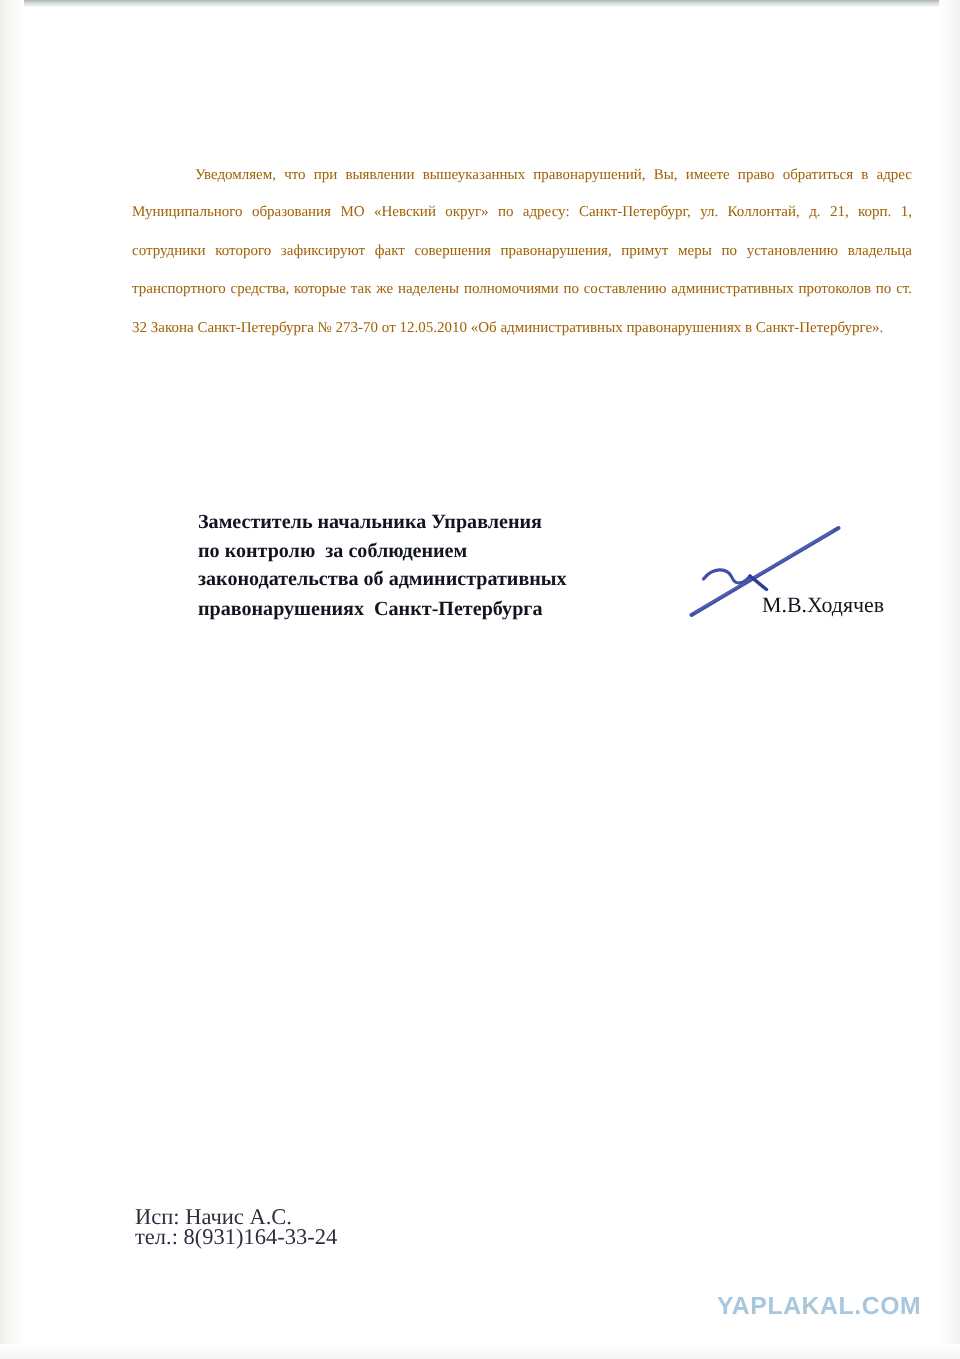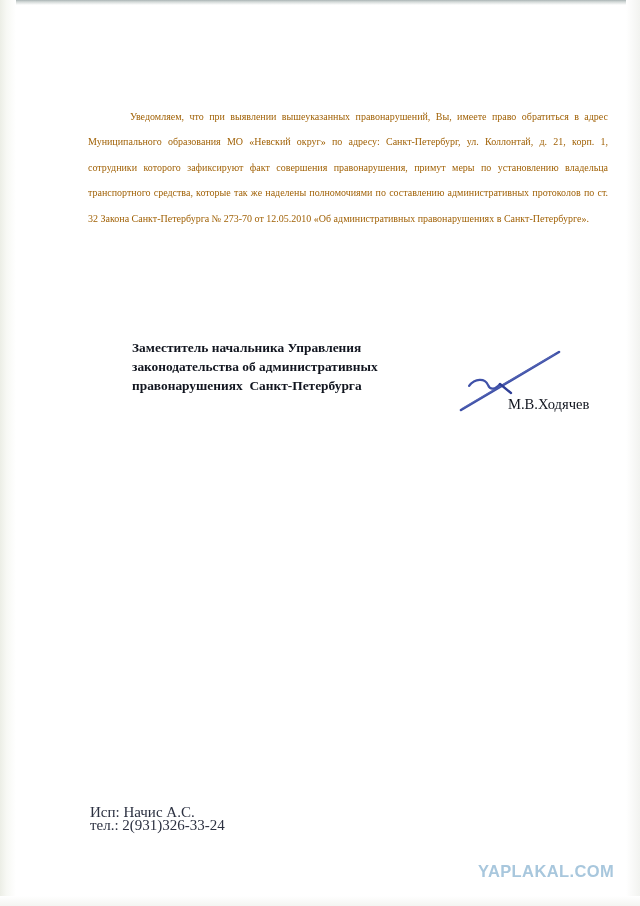--- a/index.html
+++ b/index.html
@@ -115,33 +115,34 @@
 
   <div id="edge-top"></div>
   <div id="edge-left"></div>
   <div id="edge-right"></div>
   <div id="edge-bottom"></div>
 
   <p id="body-paragraph">Уведомляем,  что при выявлении вышеуказанных правонарушений, Вы, имеете право обратиться в адрес Муниципального образования МО «Невский округ» по адресу: Санкт-Петербург, ул. Коллонтай, д. 21, корп. 1,  сотрудники которого зафиксируют факт совершения правонарушения, примут меры по установлению  владельца транспортного средства, которые так же наделены полномочиями   по составлению административных протоколов по ст. 32 Закона Санкт-Петербурга  №  273-70  от  12.05.2010  «Об административных правонарушениях в Санкт-Петербурге».</p>
 
   <div id="signature-block">
     <div class="sig-line">Заместитель начальника Управления</div>
+    <div class="sig-line">по контролю  за соблюдением</div>
     <div class="sig-line">законодательства об административных</div>
     <div class="sig-line">правонарушениях  Санкт-Петербурга</div>
   </div>
 
   <svg id="signature-mark" viewBox="0 0 120 68">
     <path d="M6 62 L104 4" stroke="#3f51a8" stroke-width="2.6" fill="none" stroke-linecap="round"></path>
     <path d="M8 60 L100 6" stroke="#5b6bb8" stroke-width="1.1" fill="none" stroke-linecap="round" opacity="0.7"></path>
     <path d="M14 38 C20 30, 30 30, 33 37 C35 42, 40 42, 45 36" stroke="#3f51a8" stroke-width="2.1" fill="none" stroke-linecap="round" stroke-linejoin="round"></path>
     <path d="M45 36 L56 45" stroke="#2f3f96" stroke-width="2.3" fill="none" stroke-linecap="round"></path>
   </svg>
 
   <div id="signer-name">М.В.Ходячев</div>
 
   <div id="executor-note">
     <div class="note-line">Исп: Начис А.С.</div>
-    <div class="note-line">тел.: 2(931)326-33-24</div>
+    <div class="note-line">тел.: 8(931)164-33-24</div>
   </div>
 
   <div id="watermark">YAPLAKAL.COM</div>
 
 </div>
 
 </body></html>

